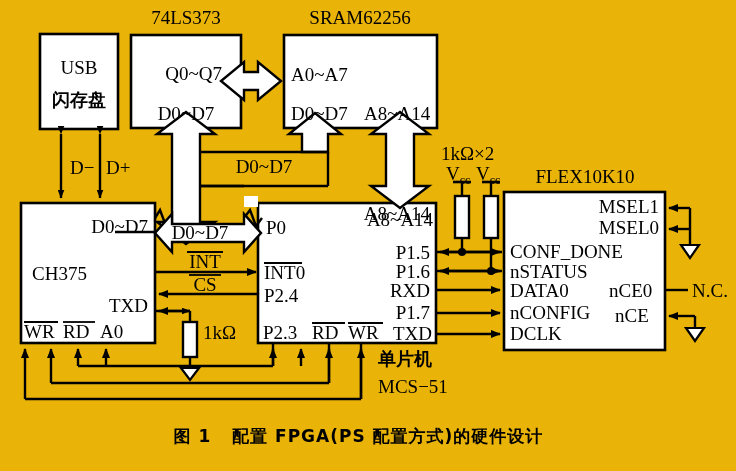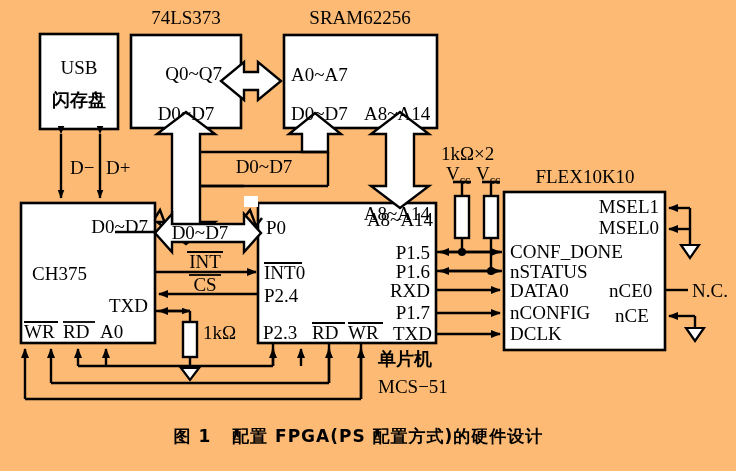--- a/index.html
+++ b/index.html
@@ -5,21 +5,21 @@
 <style>
   html,body{margin:0;padding:0;background:#fff;}
   body{
     font-family:"Liberation Serif","DejaVu Serif",serif;
     color:#000;
   }
   #page{
     position:relative;
     width:736px;
     height:471px;
-    background:#fdba74;
+    background:#eab308;
     overflow:hidden;
   }
   #svgroot{position:absolute;left:0;top:0;width:736px;height:471px;}
   .cap{
     position:absolute;
     left:0; top:425px;
     width:717px;
     text-align:center;
     font-family:"DejaVu Sans","Liberation Sans",sans-serif;
     font-size:17px;

